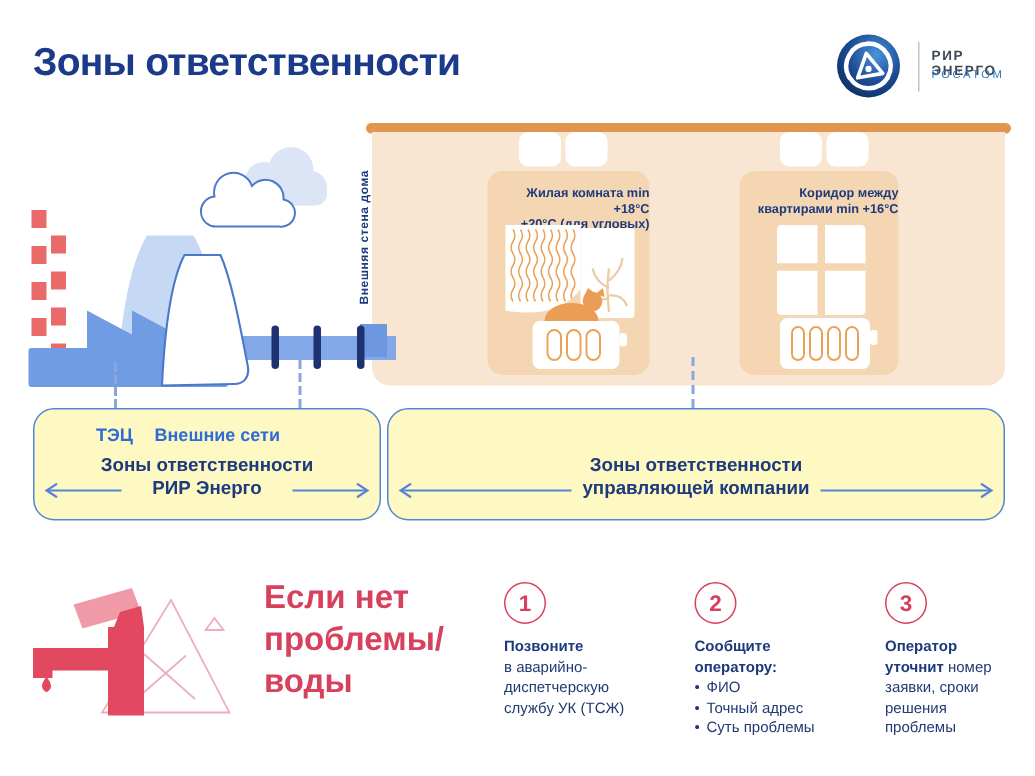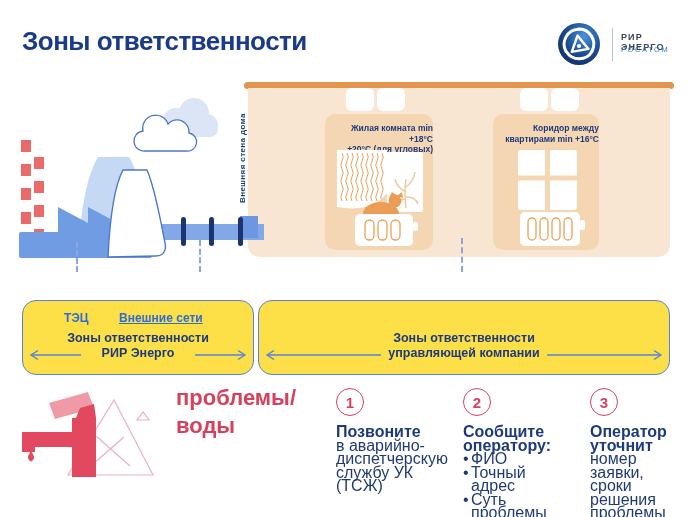--- a/index.html
+++ b/index.html
@@ -23,34 +23,34 @@
   .card svg{position:absolute;left:0;top:34px;}
   .wall-label{left:238px;top:203px;transform:rotate(-90deg);transform-origin:0 0;
               font-size:8px;font-weight:bold;color:#1d3a7d;letter-spacing:.4px;white-space:nowrap;z-index:3;}
 
   
   .plant-svg{left:10px;top:95px;z-index:3;}
 
   .dash{width:0;border-left:2px dashed #8aa6de;z-index:3;}
 
   
-  .zone-box{border:1.5px solid #5585d6;border-radius:14px;top:272px;height:73px;background:#fde047;z-index:4;margin-top:28px;}
+  .zone-box{border:1.5px solid #5585d6;border-radius:14px;top:272px;height:73px;background:#fef9c3;z-index:4;}
   .zone-item{position:absolute;top:10px;font-size:12px;font-weight:bold;color:#2e6cd6;white-space:nowrap;}
   .zone-title{position:absolute;top:30px;left:0;right:0;text-align:center;
               font-size:12.5px;font-weight:bold;color:#1d3a7d;line-height:15px;}
   .zone-arrow{position:absolute;left:0;top:46px;}
 
   
   .faucet-svg{left:10px;top:380px;}
   .alert-heading{left:176px;top:384px;font-size:22px;line-height:28px;font-weight:bold;color:#d8415e;}
   .step{top:388px;}
   .step-circle{width:26px;height:26px;border:1.6px solid #d8415e;border-radius:50%;
                display:flex;align-items:center;justify-content:center;
                color:#d8415e;font-weight:bold;font-size:15px;}
-  .step-body{margin-top:9px;font-size:16px;line-height:13.5px;color:#223a72;}
+  .step-body{margin-top:9px;font-size:10px;line-height:13.5px;color:#223a72;}
   .b{font-weight:bold;color:#1d3a7d;}
   .blk{display:block;}
   .bullet{position:relative;padding-left:8px;}
   .bullet::before{content:"•";position:absolute;left:0;top:0;}
 </style>
 </head>
 <body>
 
 <div class="canvas">
 
@@ -187,21 +187,21 @@
       <rect x="228" y="122" width="5" height="29" rx="2.5"></rect>
     </g>
   </svg>
 
   <div class="abs dash" style="left:76px;top:242px;height:30px;"></div>
   <div class="abs dash" style="left:199px;top:240px;height:32px;"></div>
   <div class="abs dash" style="left:461px;top:238px;height:34px;"></div>
 
   <div class="abs zone-box" style="left:22px;width:230px;">
     <div class="zone-item" style="left:41px;">ТЭЦ</div>
-    <div class="zone-item" style="left:96px;text-decoration:underline;">Внешние сети</div>
+    <div class="zone-item" style="left:80px;">Внешние сети</div>
     <div class="zone-title">
       <div>Зоны ответственности</div>
       <div>РИР Энерго</div>
     </div>
     <svg class="zone-arrow" width="230" height="16">
       <g stroke="#5585d6" stroke-width="1.4" fill="none">
         <line x1="9" y1="8" x2="58" y2="8"></line>
           <polyline points="15,3.5 8,8 15,12.5"></polyline>
         <line x1="172" y1="8" x2="221" y2="8"></line>
           <polyline points="215,3.5 222,8 215,12.5"></polyline>
@@ -233,20 +233,21 @@
     </g>
     <polygon points="39,23 78,12 84,28 45,39" fill="#f09aa8"></polygon>
     <polygon points="70,28 84,24 86,38 66,38" fill="#e24860"></polygon>
     <rect x="62" y="38" width="24" height="59" fill="#e24860"></rect>
     <rect x="12" y="52" width="52" height="15" fill="#e24860"></rect>
     <rect x="12" y="52" width="13" height="20" fill="#e24860"></rect>
     <path d="M21,71 C24.5,76 25.5,79 21,81.5 C16.5,79 17.5,76 21,71 Z" fill="#e24860"></path>
   </svg>
 
   <div class="abs alert-heading">
+    <div>Если нет</div>
     <div>проблемы/</div>
     <div>воды</div>
   </div>
 
   <div class="abs step" style="left:336px;width:100px;">
     <div class="step-circle">1</div>
     <div class="step-body" style="width:98px;">
       <span class="b blk">Позвоните</span><span>в аварийно-диспетчерскую службу УК (ТСЖ)</span>
     </div>
   </div>

